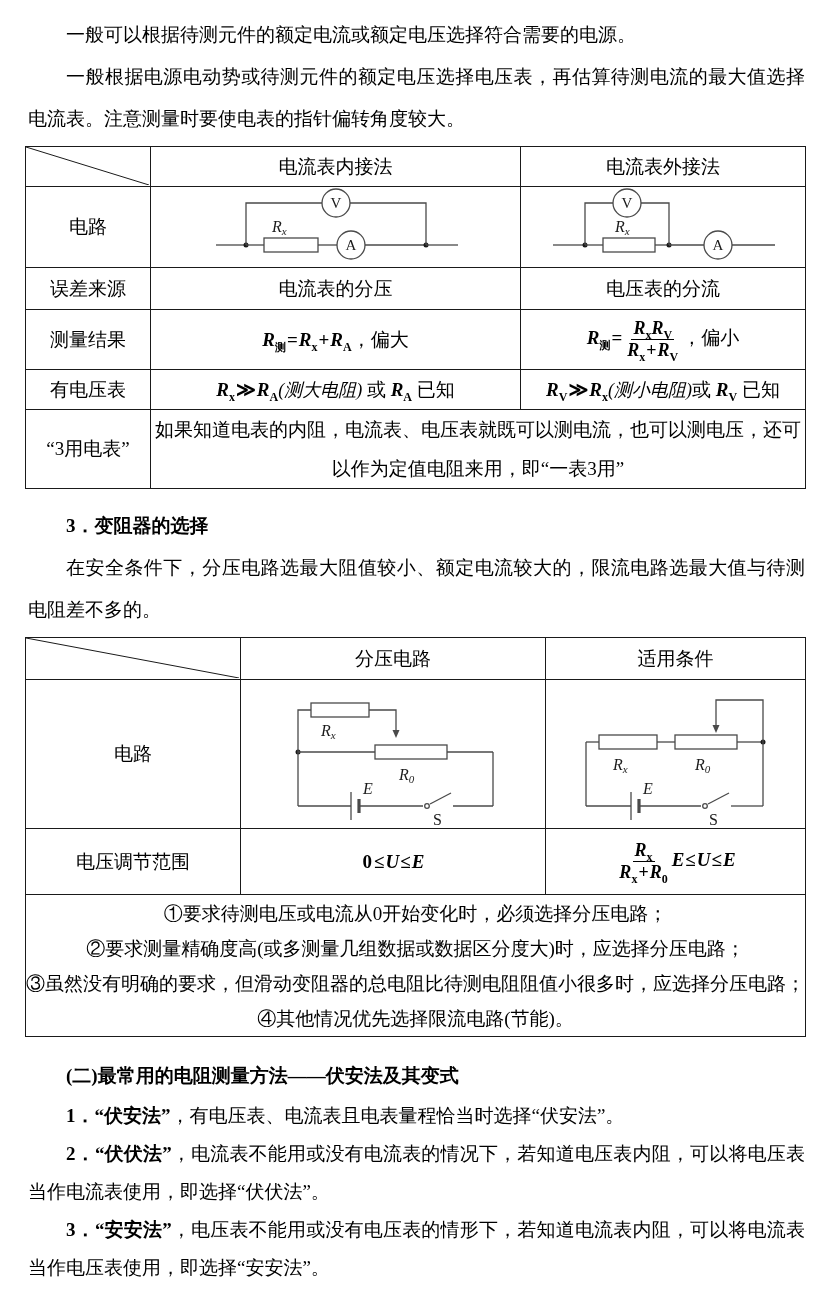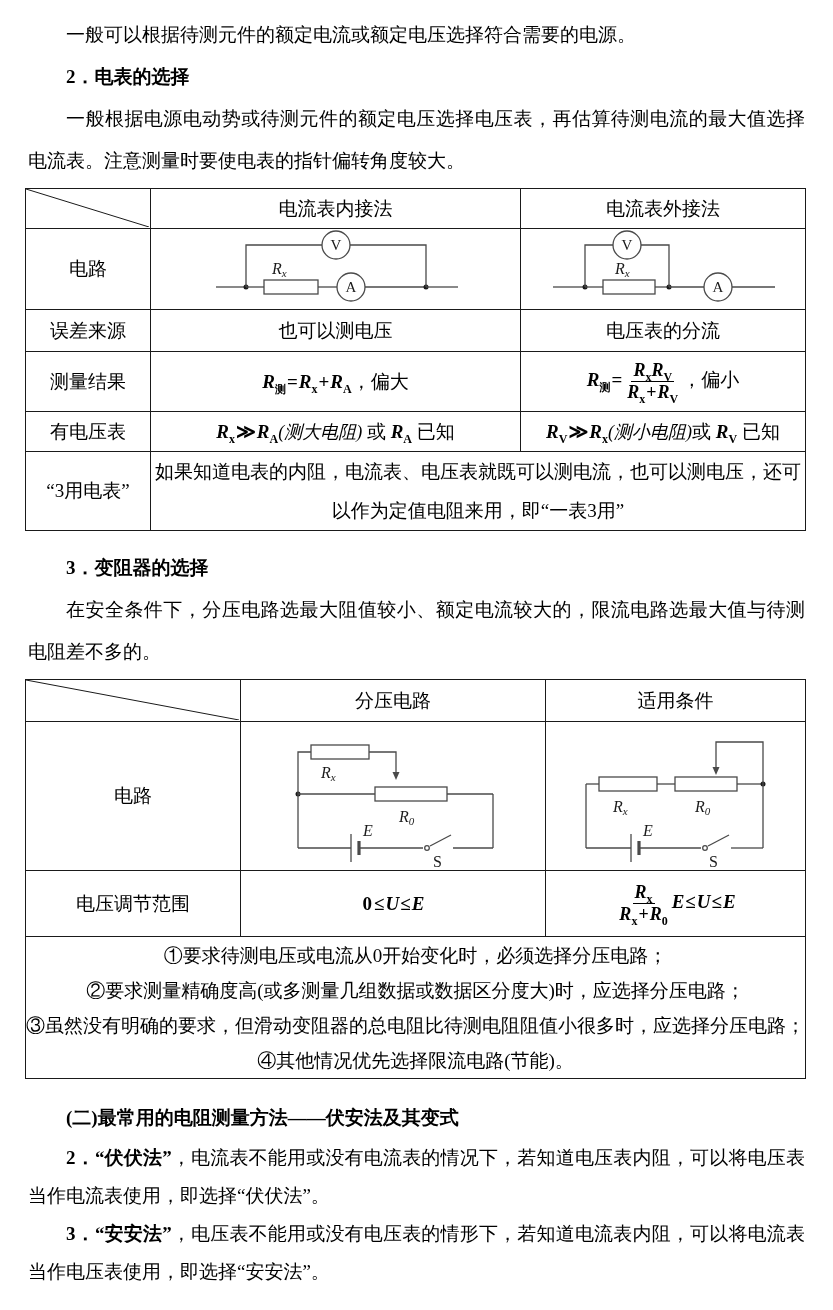--- a/index.html
+++ b/index.html
@@ -51,21 +51,20 @@
   .b{font-weight:bold;}
   .bi{font-weight:bold;font-style:italic;font-family:"Liberation Serif","DejaVu Serif",serif;}
 </style>
 </head>
 <body>
 
 <div class="page">
 
   <p class="para">一般可以根据待测元件的额定电流或额定电压选择符合需要的电源。</p>
 
-  <h3 class="heading">2．电表的选择</h3>
   <p class="para">一般根据电源电动势或待测元件的额定电压选择电压表，再估算待测电流的最大值选择电流表。注意测量时要使电表的指针偏转角度较大。</p>
 
   <table class="tbl">
     <colgroup>
         <col style="width:125px">
         <col style="width:370px">
         <col style="width:285px">
       </colgroup>
     <tbody>
         <tr style="height:40px">
@@ -113,21 +112,21 @@
           <text class="clabel" x="92" y="45"><tspan>R</tspan><tspan class="clabel-sub" dy="3">x</tspan></text>
           <polyline class="cw" points="62,58 62,16 90,16"></polyline>
           <circle class="cbox" cx="104" cy="16" r="14"></circle>
           <text class="cmeter" x="104" y="21">V</text>
           <polyline class="cw" points="118,16 146,16 146,58"></polyline>
         </svg>
       </td>
     </tr>
     <tr style="height:42px">
       <td>误差来源</td>
-      <td>也可以测电压</td>
+      <td>电流表的分压</td>
       <td>电压表的分流</td>
     </tr>
     <tr style="height:60px">
       <td>测量结果</td>
       <td><span class="formula"><span class="vi">R</span><sub class="subc">测</sub><span class="op">=</span><span class="vi">R</span><sub class="subvi">x</sub><span class="op">+</span><span class="vi">R</span><sub class="subr">A</sub><span class="cn">，偏大</span></span></td>
       <td><span class="formula"><span class="vi">R</span><sub class="subc">测</sub><span class="op">=</span><span class="frac">
                 <span class="fnum"><span class="vi">R</span><sub class="subvi">x</sub><span class="vi">R</span><sub class="subr">V</sub></span>
                 <span class="fden"><span class="vi">R</span><sub class="subvi">x</sub><span class="op">+</span><span class="vi">R</span><sub class="subr">V</sub></span>
               </span><span class="cn">，偏小</span></span></td>
     </tr>
@@ -229,18 +228,19 @@
         <div class="notes-line">②要求测量精确度高(或多测量几组数据或数据区分度大)时，应选择分压电路；</div>
         <div class="notes-line">③虽然没有明确的要求，但滑动变阻器的总电阻比待测电阻阻值小很多时，应选择分压电路；</div>
         <div class="notes-line">④其他情况优先选择限流电路(节能)。</div>
       </td>
     </tr>
   </tbody>
     </table>
 
   <div class="s4">
     <h3 class="heading"><span style="font-weight:bold">(二)最常用的电阻测量方法——</span><span class="b">伏安法及其变式</span></h3>
+    <p class="item"><span class="b">1．“伏安法”</span><span class="bi"></span><span class="b"></span><span>，有电压表、电流表且电表量程恰当时选择“伏安法”。</span></p>
     <p class="item"><span class="b">2．“伏伏法”</span><span class="bi"></span><span class="b"></span><span>，电流表不能用或没有电流表的情况下，若知道电压表内阻，可以将电压表当作电流表使用，即选择“伏伏法”。</span></p>
     <p class="item"><span class="b">3．“安安法”</span><span class="bi"></span><span class="b"></span><span>，电压表不能用或没有电压表的情形下，若知道电流表内阻，可以将电流表当作电压表使用，即选择“安安法”。</span></p>
 
   </div>
 
 </div>
 
 </body></html>

